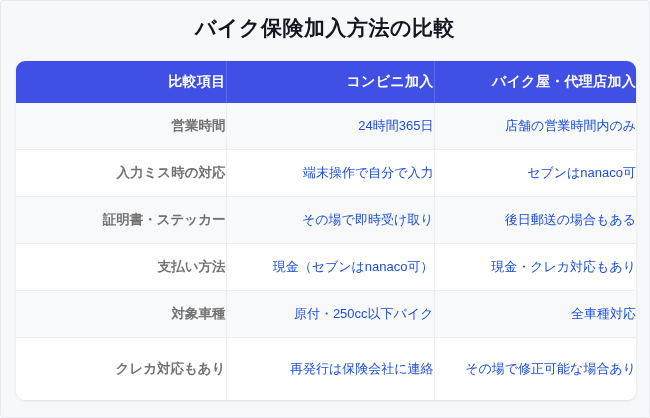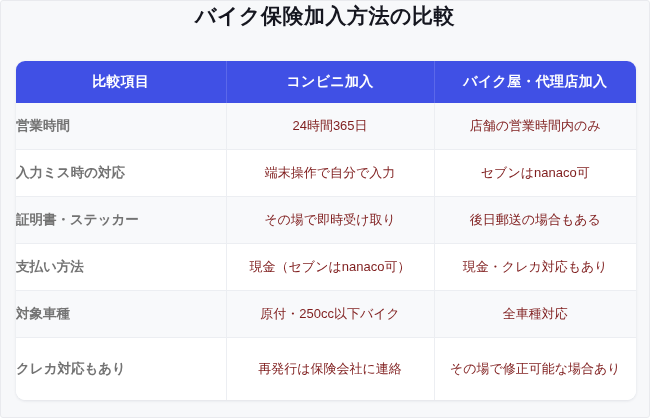--- a/index.html
+++ b/index.html
@@ -26,21 +26,21 @@
     overflow: hidden;
   }
 
   
   .title {
     text-align: center;
     font-size: 21px;
     font-weight: bold;
     color: #15161f;
     letter-spacing: 0.5px;
-    padding-top: 0;
+    padding-top: 12px;
     line-height: 30px;
     white-space: nowrap;
   }
 
   
   .table-wrap {
     position: absolute;
     left: 15px;
     top: 60px;
     width: 620px;
@@ -53,20 +53,21 @@
   table.cmp {
     width: 620px;
     border-collapse: collapse;
     table-layout: fixed;
   }
 
   table.cmp th,
   table.cmp td {
     padding: 0;
     margin: 0;
+    text-align: right;
   }
 
   
   col.c1 { width: 210px; }
   col.c2 { width: 208px; }
   col.c3 { width: 202px; }
 
   
   thead th {
     background: #4050e5;
@@ -78,21 +79,21 @@
     vertical-align: middle;
     letter-spacing: 0.3px;
     border-right: 1px solid #5b68ea;
   }
   thead th:last-child { border-right: none; }
 
   
   tbody td {
     height: 46px;
     font-size: 13px;
-    color: #7f1d1d;
+    color: #1d4ed8;
     vertical-align: middle;
     border-right: 1px solid #eceef2;
     border-bottom: 1px solid #eceef2;
     line-height: 20px;
   }
   tbody td:last-child { border-right: none; }
   tbody tr:last-child td { border-bottom: none; }
 
   tbody tr:nth-child(odd)  td { background: #f8f9fb; }
   tbody tr:nth-child(even) td { background: #ffffff; }

